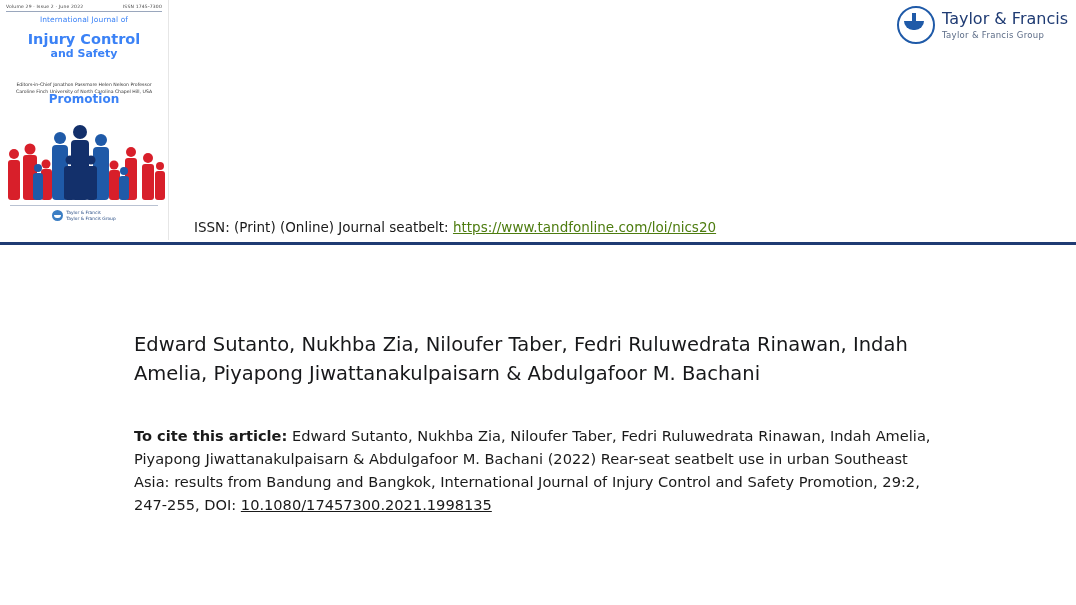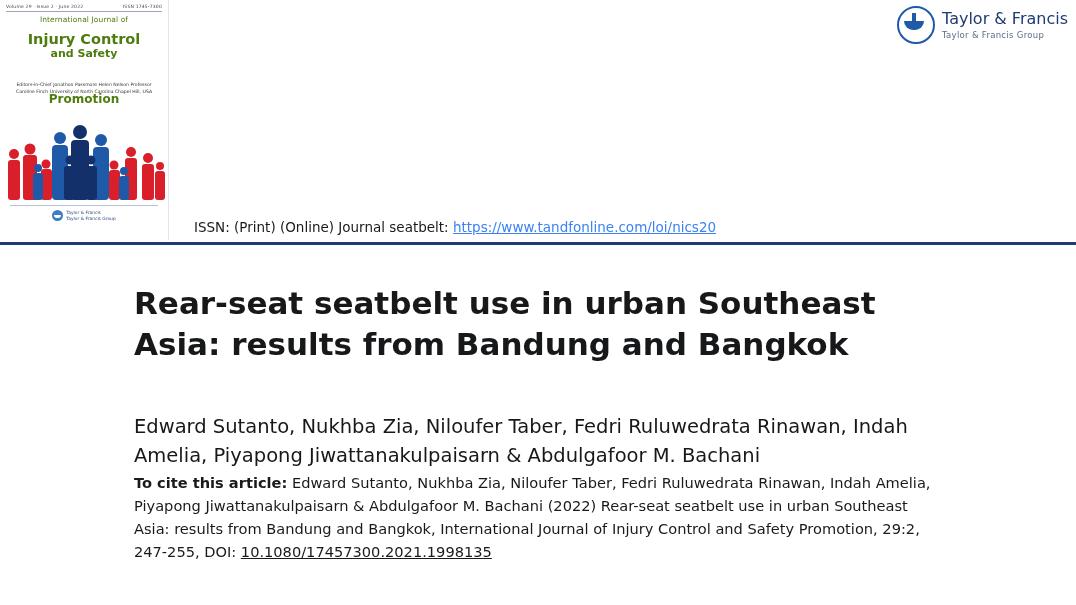--- a/index.html
+++ b/index.html
@@ -51,21 +51,21 @@
     top: 11px;
     height: 1px;
     background: #9aa7bd;
   }
   .cover-title {
     position: absolute;
     top: 16px;
     left: 6px;
     right: 6px;
     text-align: center;
-    color: #4d7c0f;
+    color: #3b82f6;
     line-height: 1.12;
   }
   .cover-title .l1 { font-size: 7.5px; letter-spacing:.1px;}
   .cover-title .l2 { font-size: 14.5px; font-weight: 700; margin-top: 7px; }
   .cover-title .l3 { font-size: 11px; font-weight: 700; }
   .cover-title .l4 { font-size: 12px; font-weight: 700; margin-top: 33px; }
   .cover-sub {
     position: absolute;
     top: 82px;
     left: 8px; right: 8px;
@@ -126,21 +126,21 @@
     color: #17181a;
   }
   .issn-line {
     position: absolute;
     left: 194px;
     top: 219px;
     font-size: 13.5px;
     color: #1a1a1a;
   }
   .issn-line a {
-    color: #3b82f6;
+    color: #4d7c0f;
     text-decoration: underline;
   }
 
   .tf-logo {
     position: absolute;
     right: 8px;
     top: 6px;
     display: flex;
     align-items: center;
     gap: 7px;
@@ -192,20 +192,21 @@
     max-width: 800px;
   }
   .authors {
     margin-top: 48px;
     font-size: 19.5px;
     line-height: 1.47;
     color: #17181a;
     max-width: 800px;
   }
   .cite {
+    margin-top: 36px;
     font-size: 14.6px;
     line-height: 1.58;
     color: #1a1a1a;
     max-width: 800px;
   }
   .cite b { font-weight: 700; }
   .cite a {
     color: #1a1a1a;
     text-decoration: underline;
   }
@@ -292,18 +293,17 @@
   <div class="tf-logo">
     <span class="tf-mark"></span>
     <span>
       <div class="tf-text-main">Taylor &amp; Francis</div>
       <div class="tf-text-sub">Taylor &amp; Francis Group</div>
     </span>
   </div>
 </div>
 
 <div class="article">
-  <div class="art-title">Rear-seat seatbelt use in urban Southeast Asia: results from Bandung and Bangkok</div>
   <div class="authors">Edward Sutanto, Nukhba Zia, Niloufer Taber, Fedri Ruluwedrata Rinawan, Indah Amelia, Piyapong Jiwattanakulpaisarn &amp; Abdulgafoor M. Bachani</div>
   <div class="cite">
     <b>To cite this article:</b><span> Edward Sutanto, Nukhba Zia, Niloufer Taber, Fedri Ruluwedrata Rinawan, Indah Amelia, Piyapong Jiwattanakulpaisarn &amp; Abdulgafoor M. Bachani (2022) Rear-seat seatbelt use in urban Southeast Asia: results from Bandung and Bangkok, International Journal of Injury Control and Safety Promotion, 29:2, 247-255, DOI: </span><a href="#">10.1080/17457300.2021.1998135</a>
   </div>
 </div>
 
 </body></html>

